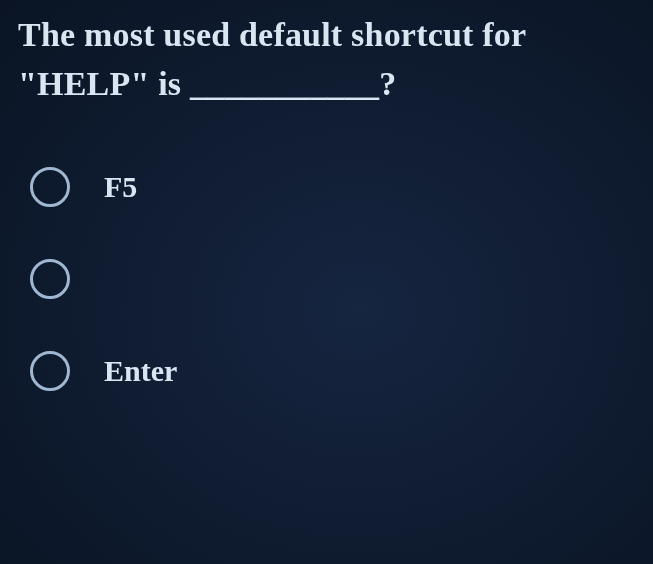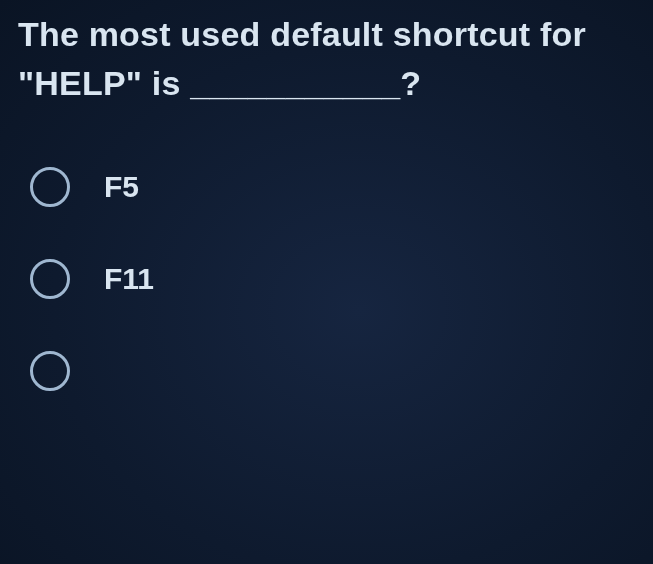--- a/index.html
+++ b/index.html
@@ -8,20 +8,21 @@
     width: 653px;
     height: 564px;
     background: #0e1a2e;
     background: radial-gradient(ellipse at 55% 55%, #162540 0%, #0e1a2e 60%, #0a1424 100%);
     font-family: Arial, Helvetica, sans-serif;
     color: #d4e1ee;
     overflow: hidden;
   }
   .container {
     padding: 10px 18px 0 18px;
+    font-family: Liberation Serif, serif;
   }
   .question {
     font-size: 34px;
     font-weight: 700;
     line-height: 1.45;
     letter-spacing: 0.2px;
     color: #d9e5f0;
     margin-bottom: 58px;
     white-space: pre-line;
   }
@@ -56,19 +57,19 @@
 <div class="container">
   <div class="question">The most used default shortcut for "HELP" is ___________?</div>
 
   <div class="options">
     <div class="option">
       <span class="radio"></span>
       <span class="option-label">F5</span>
     </div>
     <div class="option">
       <span class="radio"></span>
-      <span class="option-label">F11</span>
     </div>
     <div class="option">
       <span class="radio"></span>
+      <span class="option-label">Enter</span>
     </div>
   </div>
 </div>
 
 </body></html>

